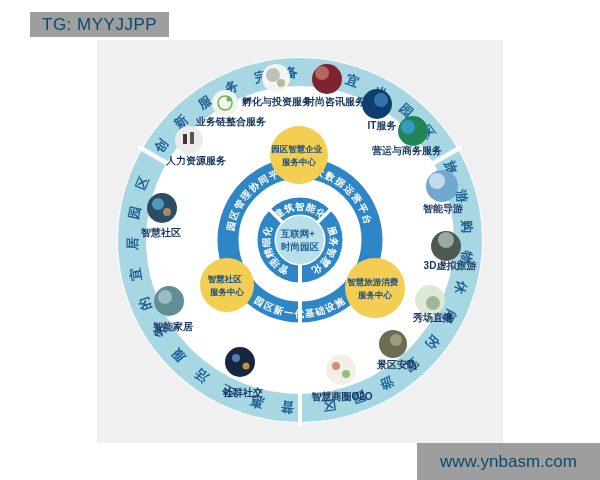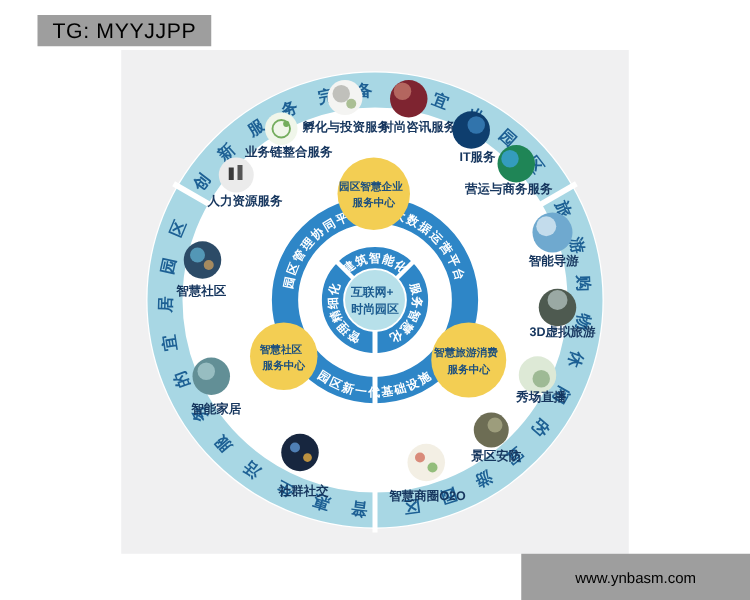--- a/index.html
+++ b/index.html
@@ -1,21 +1,21 @@
 <!DOCTYPE html>
 <html><head>
 <meta charset="utf-8">
 <style>
   html,body{margin:0;padding:0;background:#ffffff;}
   #stage{position:relative;width:600px;height:480px;background:#ffffff;overflow:hidden;
          font-family:"Liberation Sans","DejaVu Sans",sans-serif;}
   #diagram-svg{position:absolute;left:0;top:0;}
-  .wm{position:absolute;background:#9e9e9e;color:#000000;display:flex;align-items:center;}
+  .wm{position:absolute;background:#9e9e9e;color:#0c4a6e;display:flex;align-items:center;}
   #wm-tl{left:30px;top:12px;height:25px;padding:0 12px;font-size:17px;letter-spacing:0.5px;}
-  #wm-br{right:0;bottom:0;width:183px;height:37px;justify-content:center;font-size:12px;}
+  #wm-br{right:0;bottom:0;width:183px;height:37px;justify-content:center;font-size:17px;}
   text{font-family:"Liberation Sans","DejaVu Sans",sans-serif;}
   .outer-arc-text{font-size:13px;font-weight:bold;fill:#1d6094;letter-spacing:17px;}
   .platform-arc-text{font-size:9.5px;font-weight:bold;fill:#ffffff;letter-spacing:1.5px;}
   .inner-arc-text{font-size:9.5px;font-weight:bold;fill:#ffffff;letter-spacing:0.5px;}
   .center-text{font-size:9.5px;font-weight:bold;fill:#1c5c90;text-anchor:middle;}
   .yellow-text{font-size:8.5px;font-weight:bold;fill:#1c4f7e;text-anchor:middle;}
   .sat-label{font-size:10px;font-weight:bold;fill:#16365e;text-anchor:middle;}
 </style>
 </head>
 <body>

